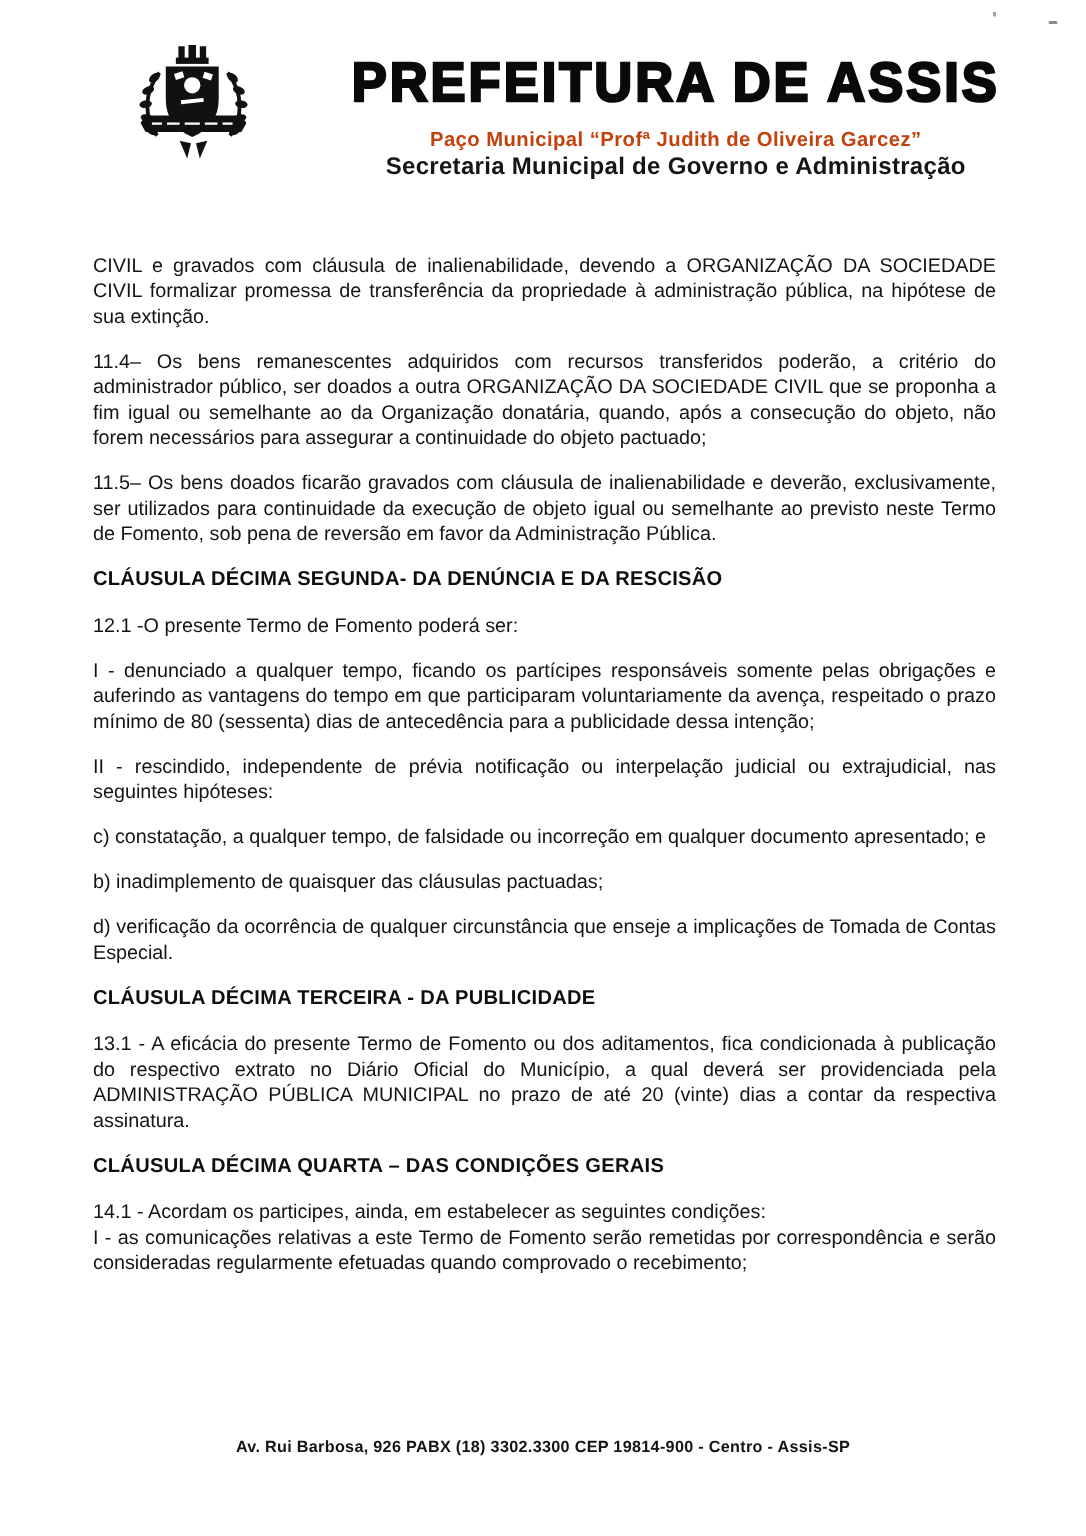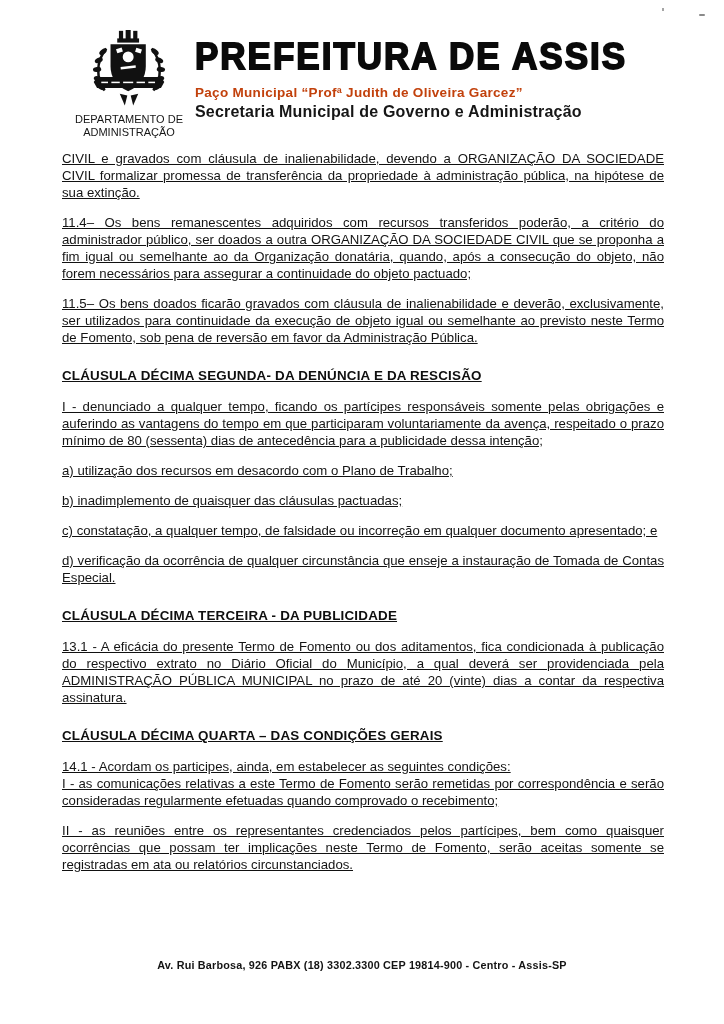--- a/index.html
+++ b/index.html
@@ -38,20 +38,21 @@
     font-size: 11px;
     line-height: 13px;
     white-space: pre-line;
     color: #161616;
   }
   .title-block {
     position: absolute;
     left: 195px;
     right: 18px;
     top: 36px;
+    text-align: center;
   }
   .main-title {
     font-size: 35px;
     line-height: 40px;
     font-weight: bold;
     letter-spacing: 2px;
     -webkit-text-stroke: 1.7px #0a0a0a;
     color: #0a0a0a;
     transform: scaleY(1.05);
     margin: 0;
@@ -69,33 +70,32 @@
     font-size: 16px;
     font-weight: bold;
     letter-spacing: 0.2px;
     color: #161616;
   }
   
   .doc-body {
     position: absolute;
     left: 62px;
     right: 60px;
-    top: 150px;
-    text-decoration: underline;
+    top: 168px;
   }
   .doc-para {
     margin: 0 0 13px 0;
     font-size: 13.2px;
     line-height: 17px;
     text-align: justify;
     white-space: pre-line;
     color: #141414;
   }
   .doc-heading {
-    margin: 21px 0 14px 0;
+    margin: 5px 0 14px 0;
     font-size: 13.4px;
     line-height: 17px;
     font-weight: bold;
     letter-spacing: 0.2px;
     color: #0f0f0f;
   }
   
   .footer {
     position: absolute;
     left: 0;
@@ -175,43 +175,41 @@
 
           <rect x="22" y="61.5" width="8" height="1.8"></rect>
           <rect x="34" y="61.5" width="10" height="1.8"></rect>
           <rect x="48" y="61.5" width="12" height="1.8"></rect>
           <rect x="64" y="61.5" width="10" height="1.8"></rect>
           <rect x="78" y="61.5" width="8" height="1.8"></rect>
         </g>
       </svg>
     </div>
 
-    <div class="dept-label">DEPARTAMENTO DE
-ADMINISTRAÇÃO</div>
 
     <div class="title-block">
       <div class="main-title">PREFEITURA DE ASSIS</div>
       <div class="subtitle1">Paço Municipal “Profª Judith de Oliveira Garcez”</div>
       <div class="subtitle2">Secretaria Municipal de Governo e Administração</div>
     </div>
   </div>
 
   <div class="doc-body">
       <p class="doc-para">CIVIL e gravados com cláusula de inalienabilidade, devendo a ORGANIZAÇÃO DA SOCIEDADE CIVIL formalizar promessa de transferência da propriedade à administração pública, na hipótese de sua extinção.</p>
       <p class="doc-para">11.4– Os bens remanescentes adquiridos com recursos transferidos poderão, a critério do administrador público, ser doados a outra ORGANIZAÇÃO DA SOCIEDADE CIVIL que se proponha a fim igual ou semelhante ao da Organização donatária, quando, após a consecução do objeto, não forem necessários para assegurar a continuidade do objeto pactuado;</p>
       <p class="doc-para">11.5– Os bens doados ficarão gravados com cláusula de inalienabilidade e deverão, exclusivamente, ser utilizados para continuidade da execução de objeto igual ou semelhante ao previsto neste Termo de Fomento, sob pena de reversão em favor da Administração Pública.</p>
       <h2 class="doc-heading">CLÁUSULA DÉCIMA SEGUNDA- DA DENÚNCIA E DA RESCISÃO</h2>
+      <p class="doc-para">12.1 -O presente Termo de Fomento poderá ser:</p>
       <p class="doc-para">I - denunciado a qualquer tempo, ficando os partícipes responsáveis somente pelas obrigações e auferindo as vantagens do tempo em que participaram voluntariamente da avença, respeitado o prazo mínimo de 80 (sessenta) dias de antecedência para a publicidade dessa intenção;</p>
-      <p class="doc-para">a) utilização dos recursos em desacordo com o Plano de Trabalho;</p>
+      <p class="doc-para">II - rescindido, independente de prévia notificação ou interpelação judicial ou extrajudicial, nas seguintes hipóteses:</p>
+      <p class="doc-para">c) constatação, a qualquer tempo, de falsidade ou incorreção em qualquer documento apresentado; e</p>
       <p class="doc-para">b) inadimplemento de quaisquer das cláusulas pactuadas;</p>
-      <p class="doc-para">c) constatação, a qualquer tempo, de falsidade ou incorreção em qualquer documento apresentado; e</p>
-      <p class="doc-para">d) verificação da ocorrência de qualquer circunstância que enseje a instauração de Tomada de Contas Especial.</p>
+      <p class="doc-para">d) verificação da ocorrência de qualquer circunstância que enseje a implicações de Tomada de Contas Especial.</p>
       <h2 class="doc-heading">CLÁUSULA DÉCIMA TERCEIRA - DA PUBLICIDADE</h2>
       <p class="doc-para">13.1 - A eficácia do presente Termo de Fomento ou dos aditamentos, fica condicionada à publicação do respectivo extrato no Diário Oficial do Município, a qual deverá ser providenciada pela ADMINISTRAÇÃO PÚBLICA MUNICIPAL no prazo de até 20 (vinte) dias a contar da respectiva assinatura.</p>
       <h2 class="doc-heading">CLÁUSULA DÉCIMA QUARTA – DAS CONDIÇÕES GERAIS</h2>
       <p class="doc-para">14.1 - Acordam os participes, ainda, em estabelecer as seguintes condições:
 I - as comunicações relativas a este Termo de Fomento serão remetidas por correspondência e serão consideradas regularmente efetuadas quando comprovado o recebimento;</p>
-      <p class="doc-para">II - as reuniões entre os representantes credenciados pelos partícipes, bem como quaisquer ocorrências que possam ter implicações neste Termo de Fomento, serão aceitas somente se registradas em ata ou relatórios circunstanciados.</p>
     </div>
 
   <div class="footer">Av. Rui Barbosa, 926 PABX (18) 3302.3300 CEP 19814-900 - Centro - Assis-SP</div>
 
 </div>
 
 </body></html>

